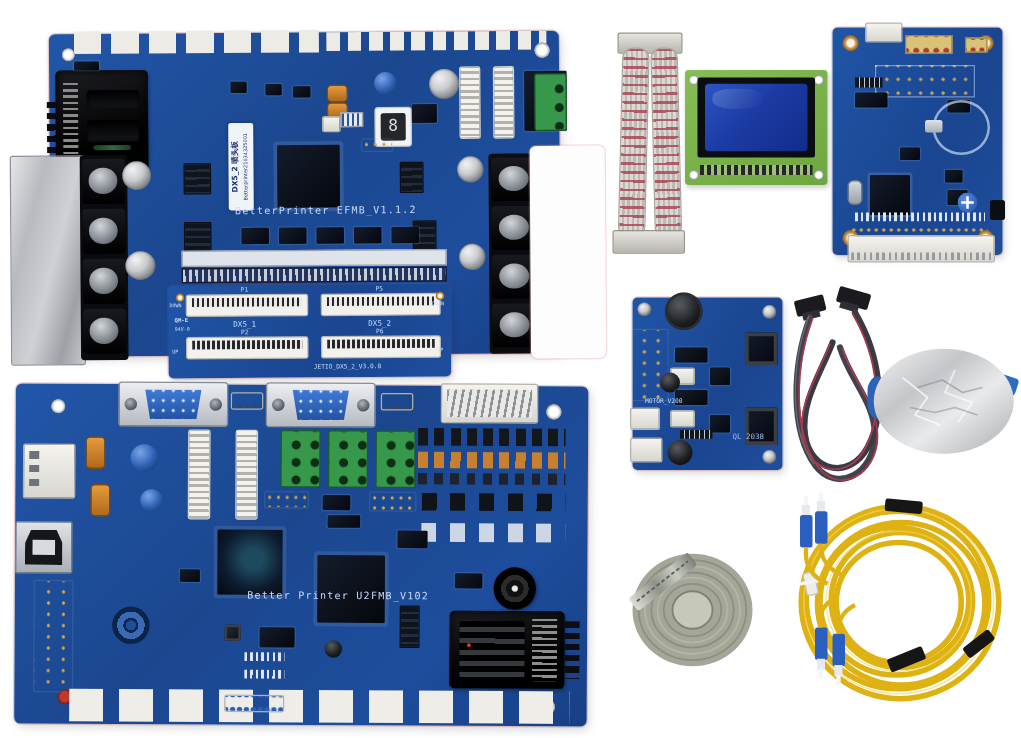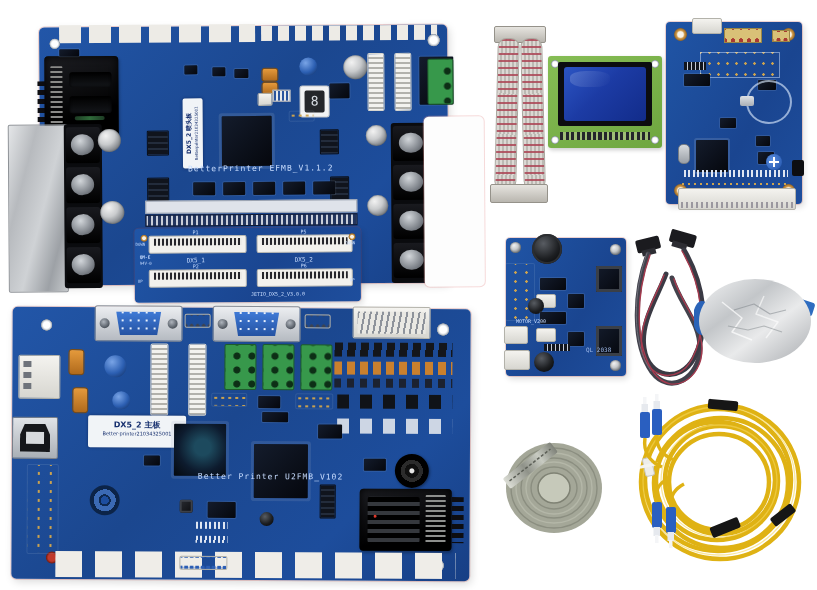--- a/index.html
+++ b/index.html
@@ -216,24 +216,20 @@
     <div class="a cap blue" style="left:100px;top:86px;width:18px;height:18px"></div>
     <div class="a wcon" style="left:6px;top:50px;width:40px;height:42px">
       <div class="a" style="left:4px;top:5px;width:8px;height:32px;background:repeating-linear-gradient(180deg,#6e737b 0 6px,rgba(0,0,0,0) 6px 11px)"></div>
     </div>
     <div class="a usb" style="left:0px;top:112px;width:44px;height:40px">
       <div class="a usbin" style="left:7px;top:6px;width:30px;height:28px"></div>
       <div class="a" style="left:13px;top:14px;width:18px;height:12px;background:#d7dade"></div>
     </div>
     <div class="a ic dotgold" style="left:16px;top:160px;width:30px;height:88px;background-size:12px 9px;background-position:5px 4px"></div>
 
-    <div class="a sticker" style="left:76px;top:110px;width:98px;height:28px;padding-top:4px">
-      <div style="font-size:8px;font-weight:bold">DX5_2  主板</div>
-      <div style="font-size:5px">Better-printer21034325001</div>
-    </div>
 
     <div class="a ic" style="left:162px;top:118px;width:52px;height:52px;background:radial-gradient(circle at 55% 45%,#1d4a5e 0 20%,#0d1b2e 60%,#05080d);box-shadow:0 0 0 3px rgba(160,175,200,.16)"></div>
     <div class="a ic" style="left:242px;top:138px;width:54px;height:54px;box-shadow:0 0 0 3px rgba(160,175,200,.16)"></div>
     <div class="a ic" style="left:306px;top:118px;width:24px;height:14px"></div>
     <div class="a icv" style="left:308px;top:178px;width:14px;height:32px"></div>
     <div class="a ic" style="left:352px;top:152px;width:22px;height:12px"></div>
     <div class="a ic" style="left:132px;top:150px;width:16px;height:10px"></div>
 
     <div class="a ss" style="left:186px;top:166px;font-size:8px;letter-spacing:1px">Better Printer U2FMB_V102</div>
     <div class="a toroid" style="left:78px;top:180px;width:30px;height:30px"></div>

